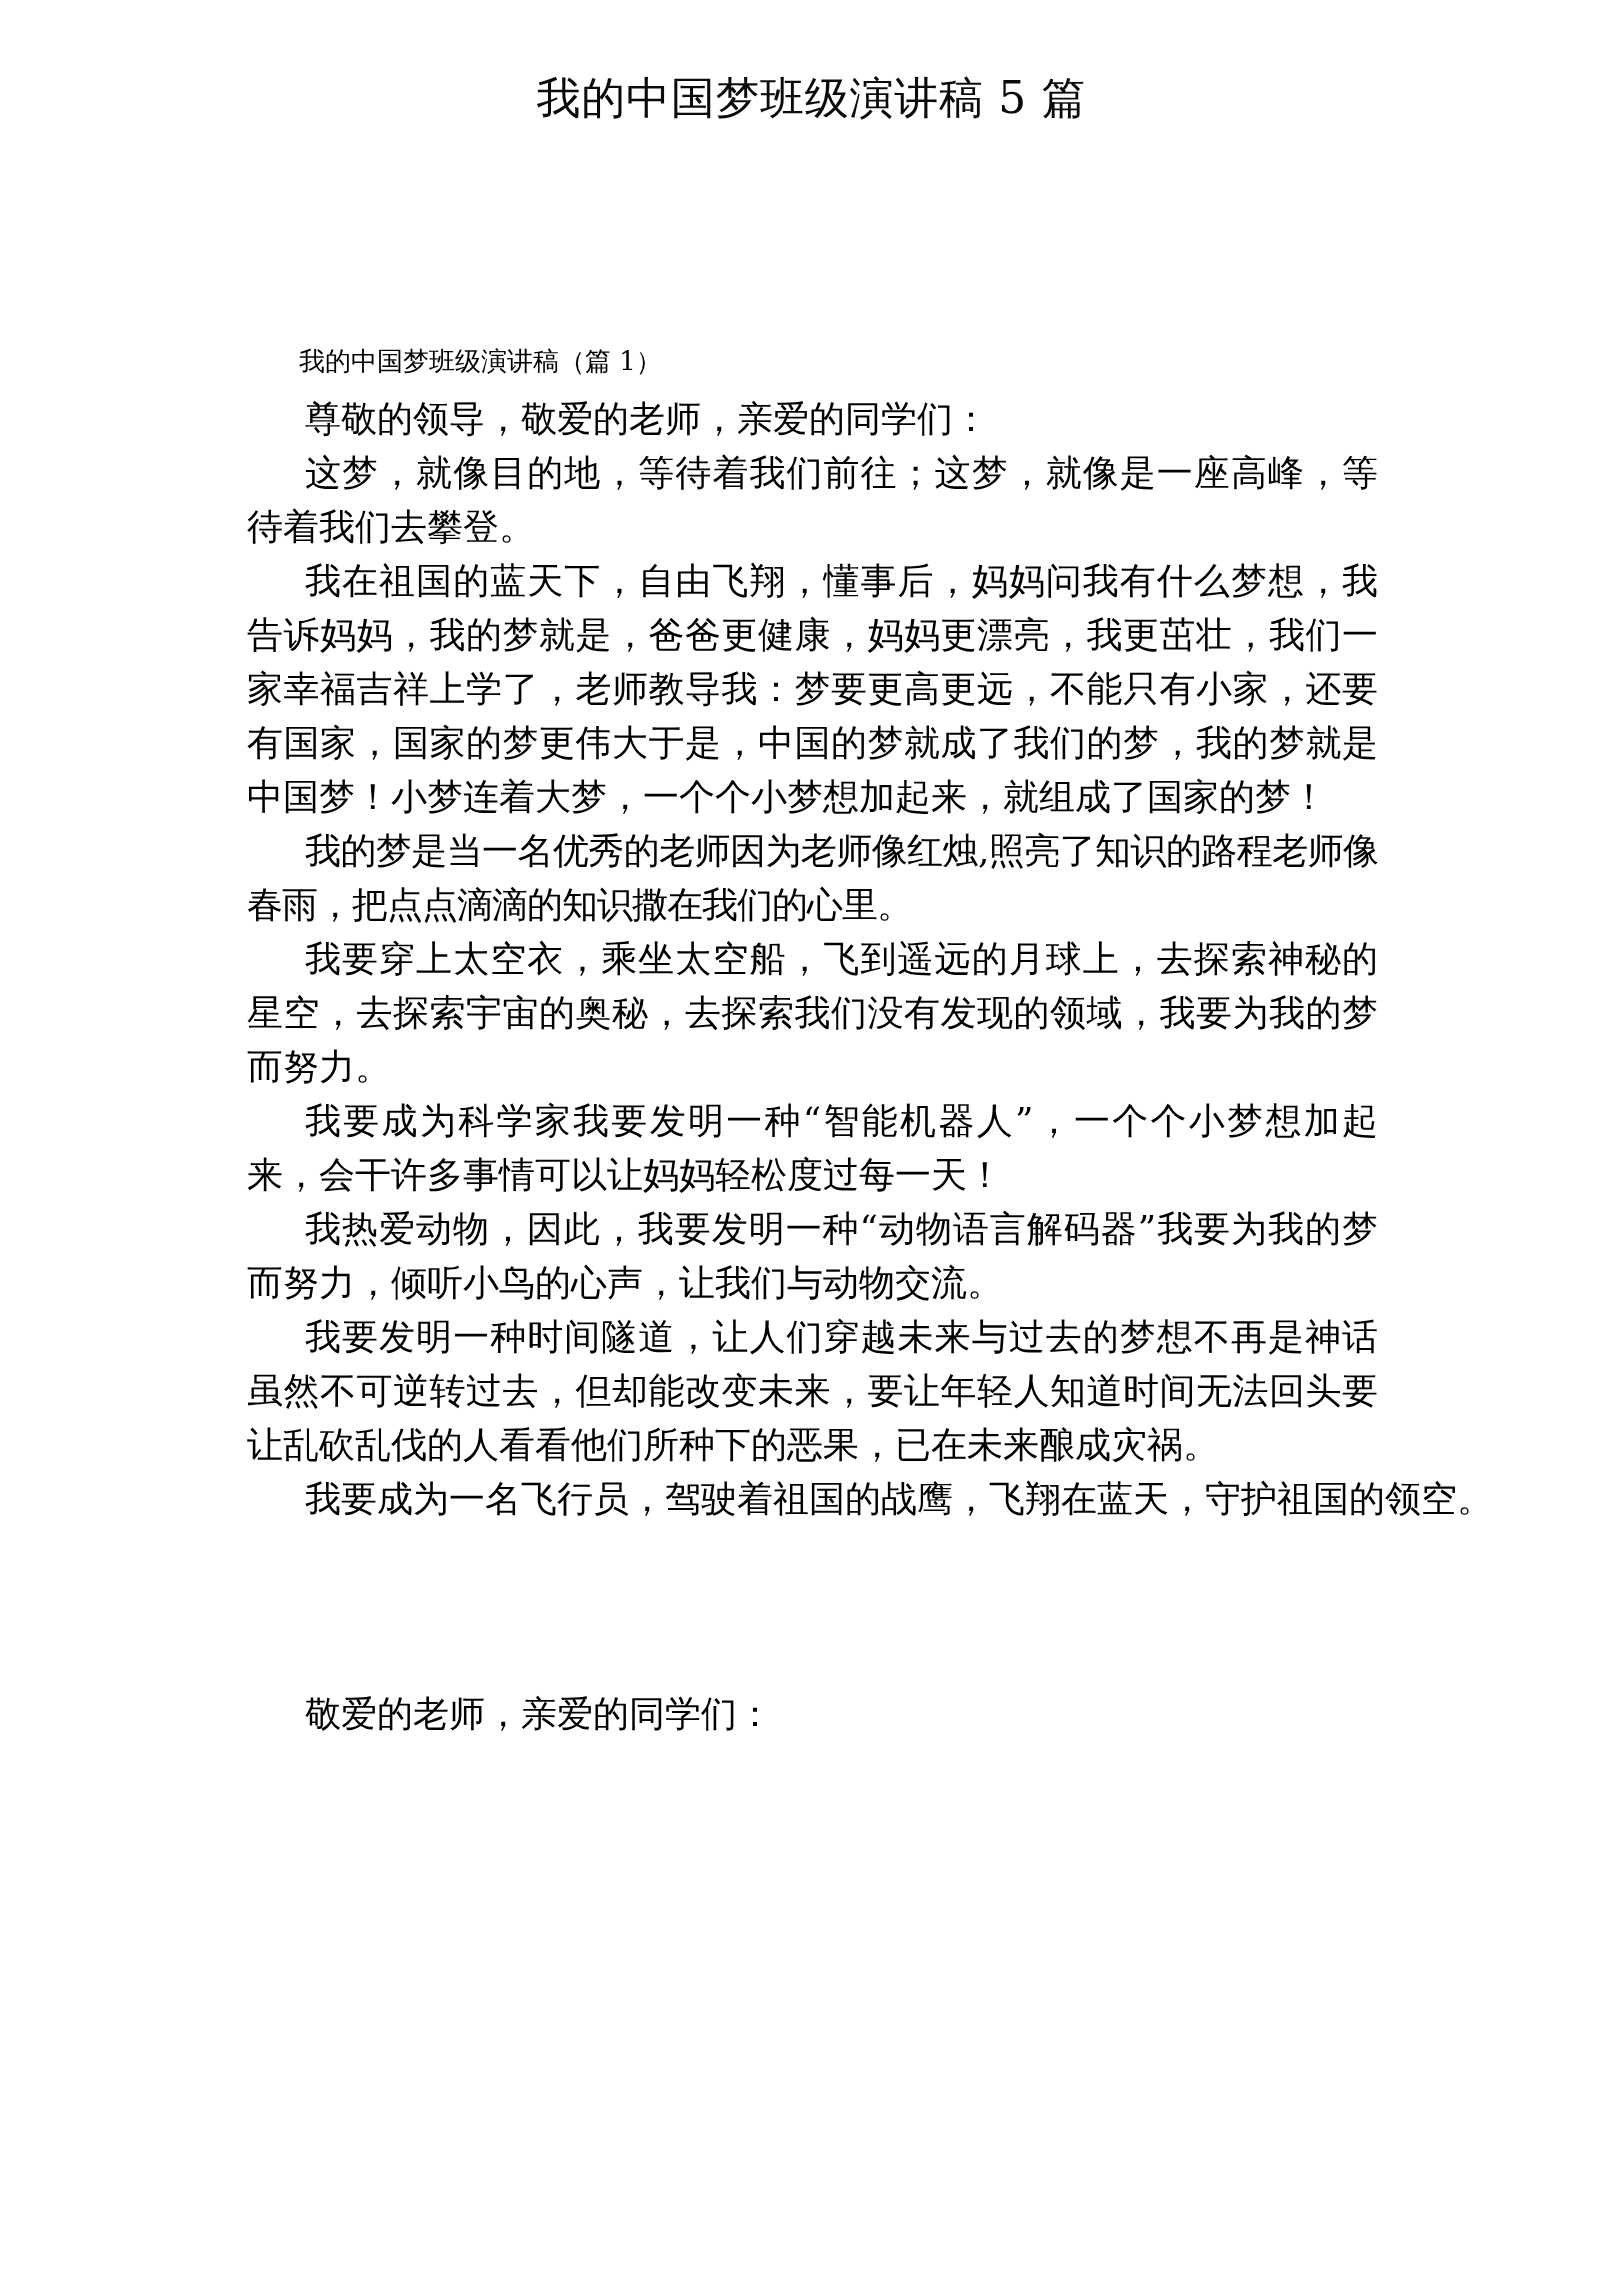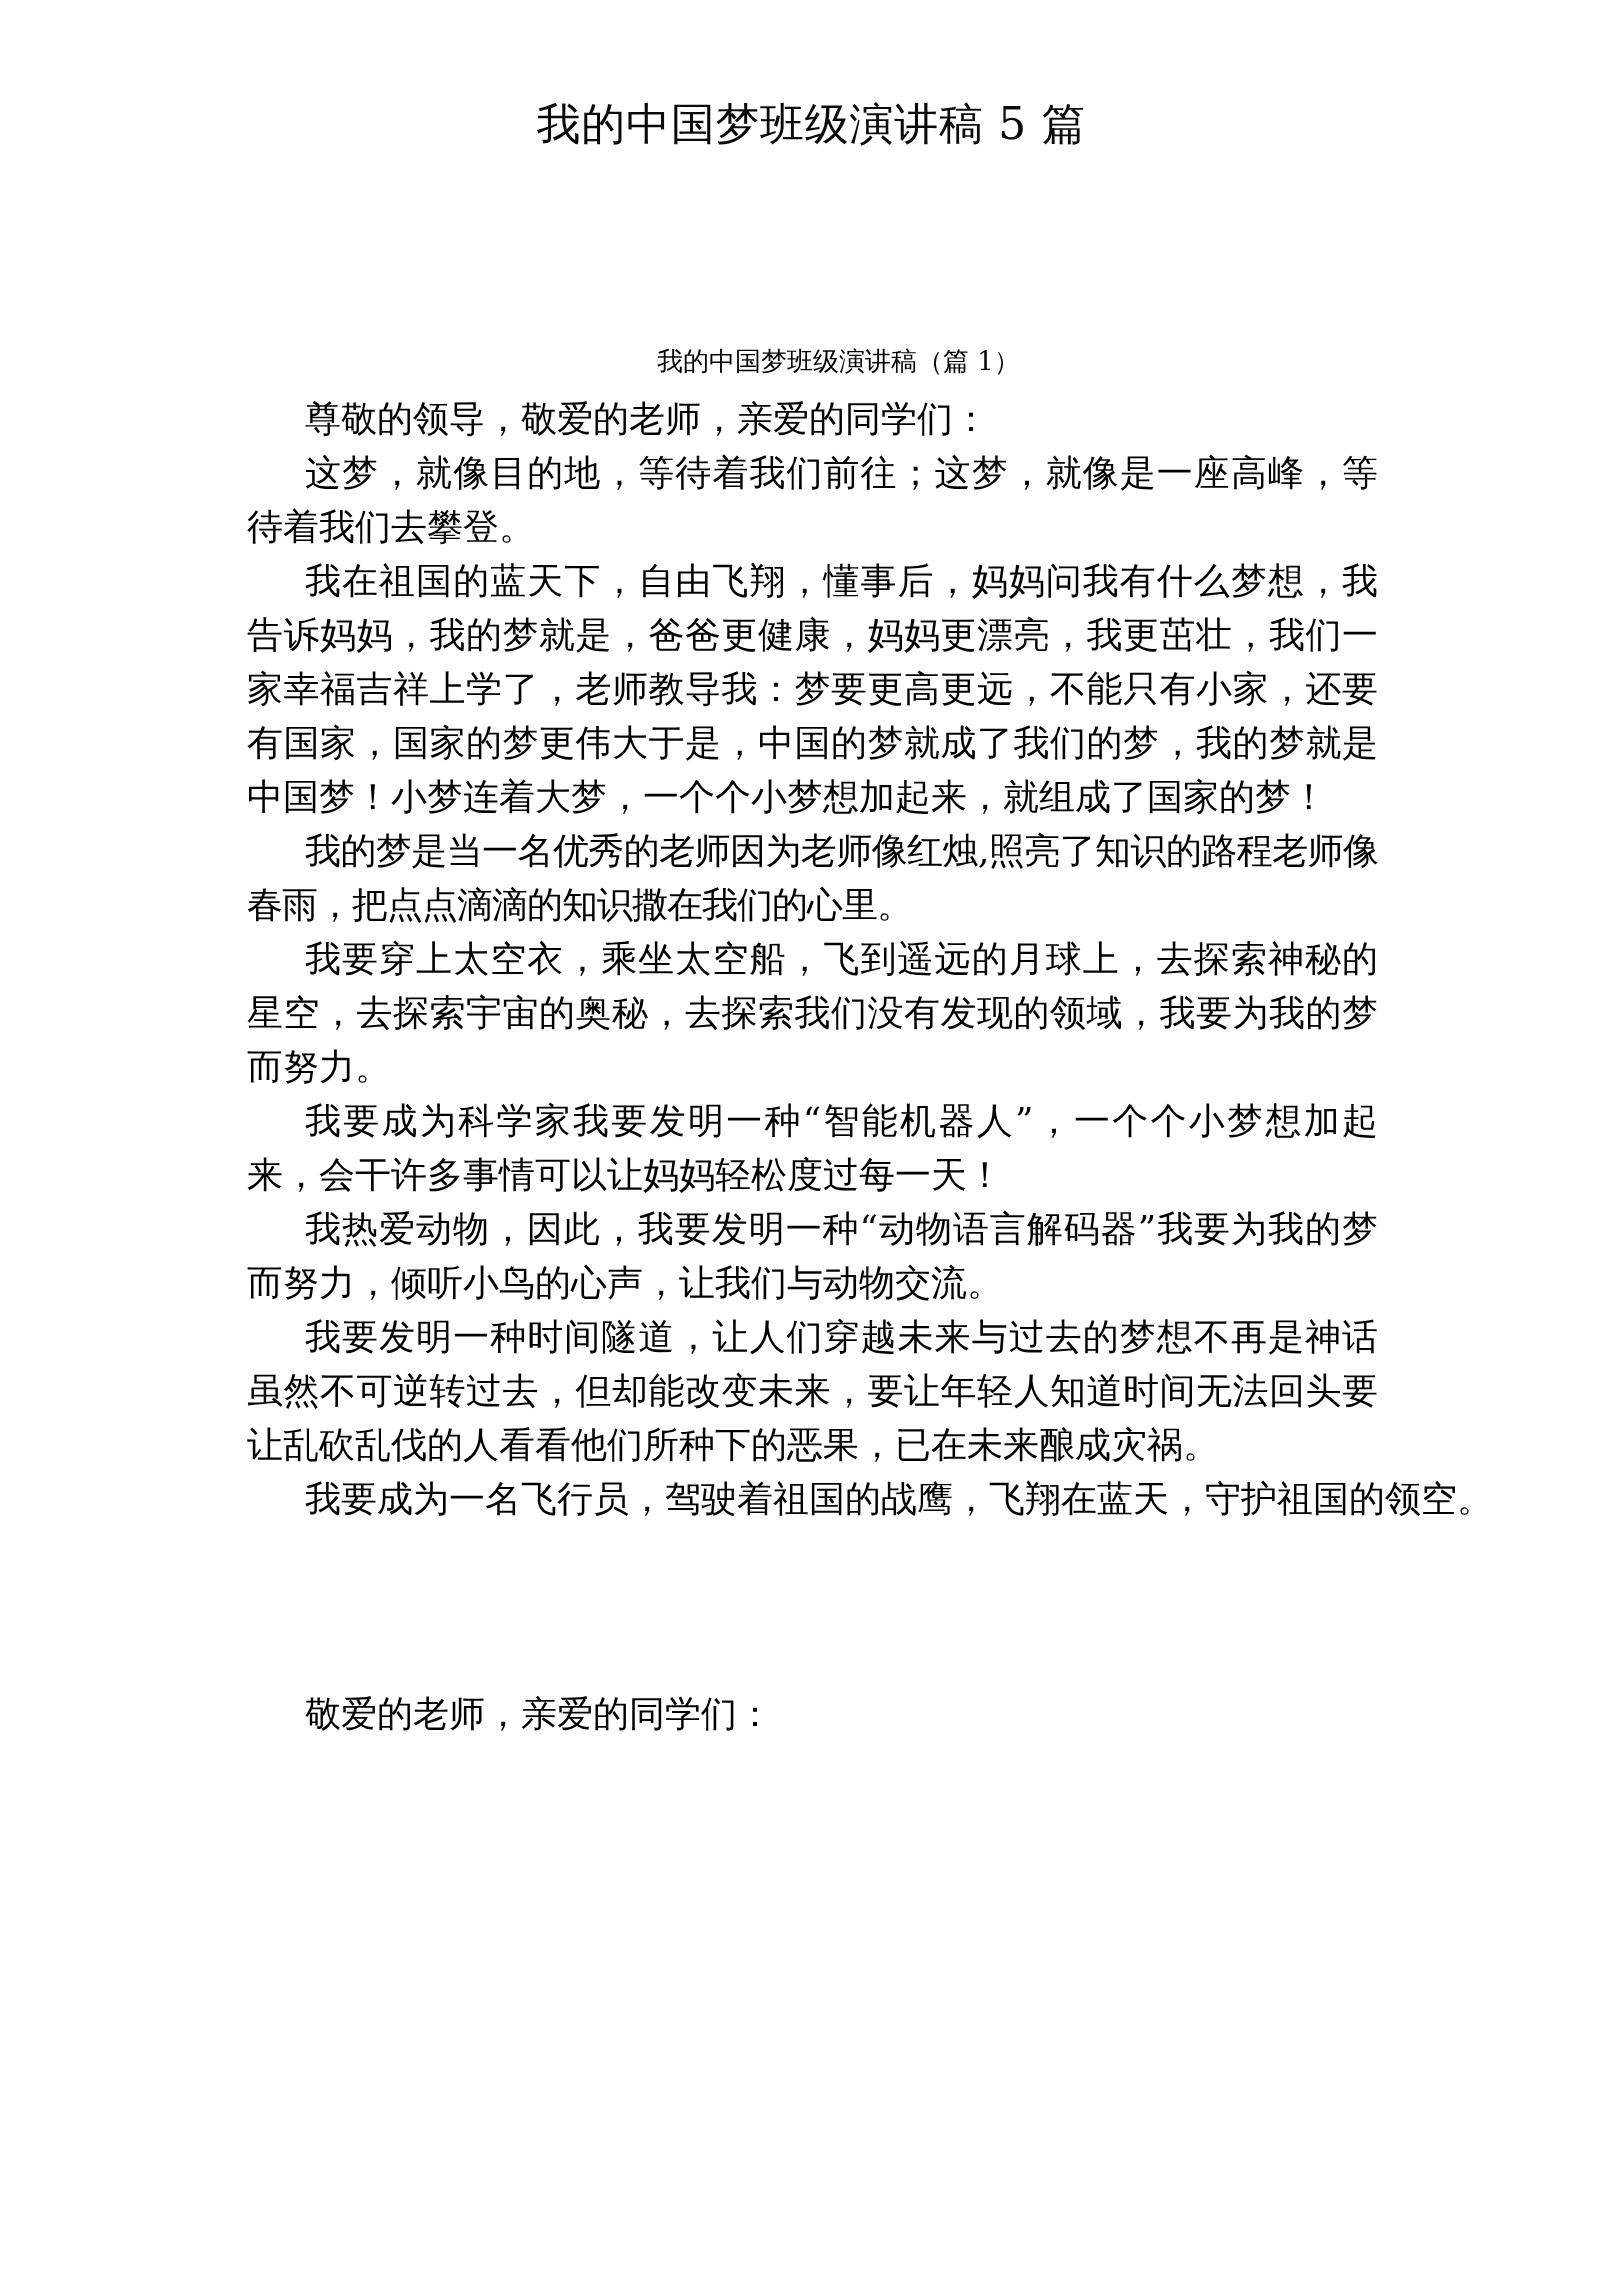--- a/index.html
+++ b/index.html
@@ -15,21 +15,21 @@
     background: #ffffff;
     overflow: hidden;
     font-family: "DejaVu Serif", "Liberation Serif", serif;
     color: #000000;
   }
 
   
   .doc-title {
     position: absolute;
     left: 0;
-    top: 98px;
+    top: 72px;
     width: 1623px;
     text-align: center;
     font-size: 44px;
     line-height: 1.2;
     letter-spacing: 0.7px;
     font-weight: 500;
     color: #0a0a0a;
     white-space: nowrap;
   }
 
@@ -40,21 +40,21 @@
     top: 340px;
     width: 1131px;
   }
 
   
   .sec-heading {
     font-size: 26px;
     line-height: 43px;
     margin: 0 0 0 0;
     padding-left: 52px;
-    text-align: center;
+    text-align: left;
     letter-spacing: 0px;
     white-space: nowrap;
   }
 
   .para {
     font-size: 36px;
     line-height: 54px;
     margin: 0;
     text-align: justify;
     text-align-last: left;

